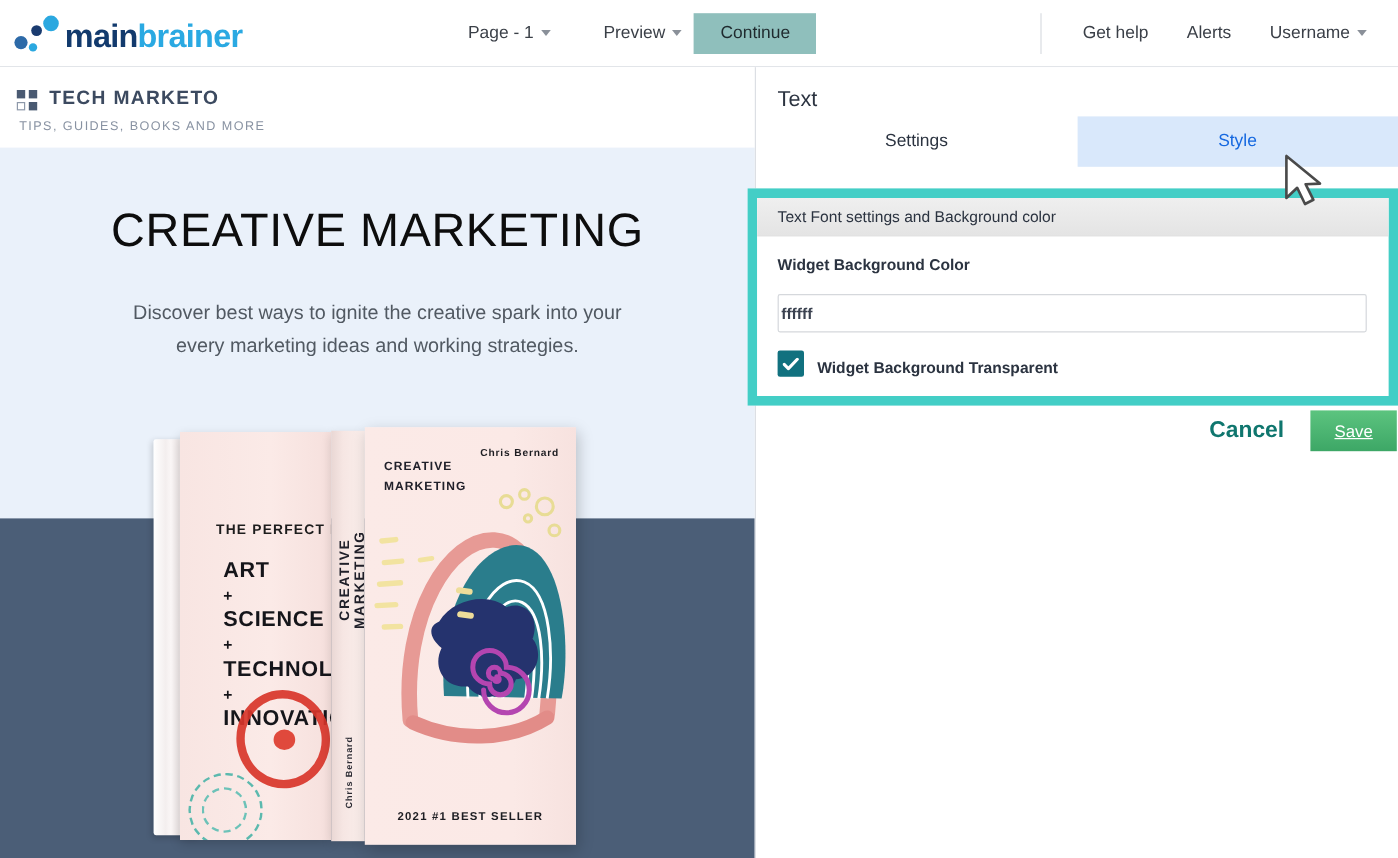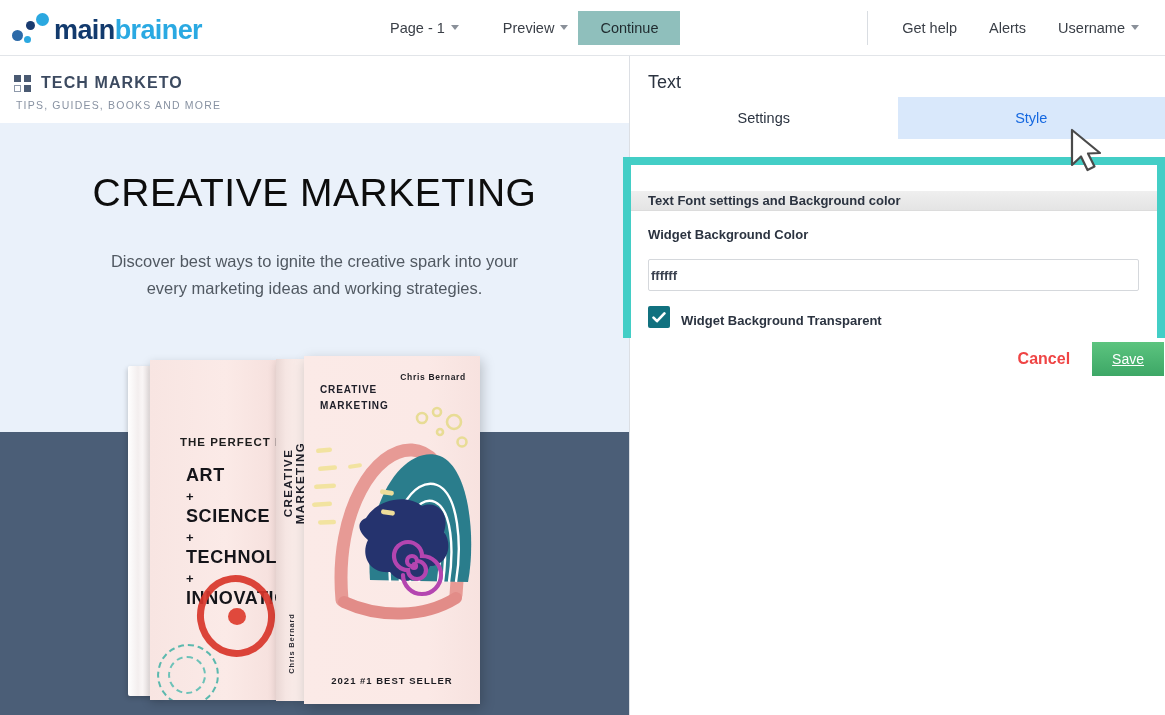--- a/index.html
+++ b/index.html
@@ -188,24 +188,24 @@
   }
   .tab.active { background: #d9e8fb; color: #1568e0; }
 
   
   .hl-box {
     position: absolute; left: -7px; top: 101px; width: 542px; height: 181px;
     border: 8px solid #43cec6; background: #ffffff;
   }
   .hl-inner { position: relative; width: 100%; height: 100%; background:#fff; }
   .sec-header {
-    height: 20px; background: linear-gradient(to bottom,#efefef 0%,#e4e4e4 100%);
+    height: 32px; background: linear-gradient(to bottom,#efefef 0%,#e4e4e4 100%);
     border-bottom: 1px solid #dcdcdc;
     display: flex; align-items: center; padding-left: 17px;
-    font-size: 13px; font-weight: bold; color: #2b3340; margin-top: 26px;
+    font-size: 13px; font-weight: normal; color: #2b3340;
   }
   .field-label {
     margin: 16px 0 0 17px; font-size: 13px; font-weight: bold; color: #2b3340;
   }
   .color-input {
     display: block; margin: 17px 0 0 17px; width: 491px; height: 32px;
     border: 1px solid #d5d8dc; border-radius: 2px; padding: 0 2px;
     font-family: inherit; font-size: 13px; font-weight: bold; color: #3b4250;
     background: #fff;
   }
@@ -216,22 +216,22 @@
   }
   .chkbox svg { display: block; }
   .chk-label { font-size: 13px; font-weight: bold; color: #2b3340; }
 
   
   .actions {
     position: absolute; right: 1px; top: 286px; display: flex;
     align-items: center; gap: 18px;
   }
   .cancel-btn {
-    background: none; border: none; font-family: inherit; font-size: 16px;
-    font-weight: bold; color: #ef4444; cursor: pointer; padding: 6px 4px;
+    background: none; border: none; font-family: inherit; font-size: 19px;
+    font-weight: bold; color: #0f766e; cursor: pointer; padding: 6px 4px;
   }
   .save-btn {
     background: linear-gradient(to bottom,#5cc47f 0%,#3da766 100%);
     border: none; font-family: inherit; font-size: 14px; color: #ffffff;
     padding: 9px 20px; cursor: pointer; text-decoration: underline;
   }
 
   
   .cursor { position: absolute; left: 1068px; top: 127px; pointer-events: none; }
 </style>

